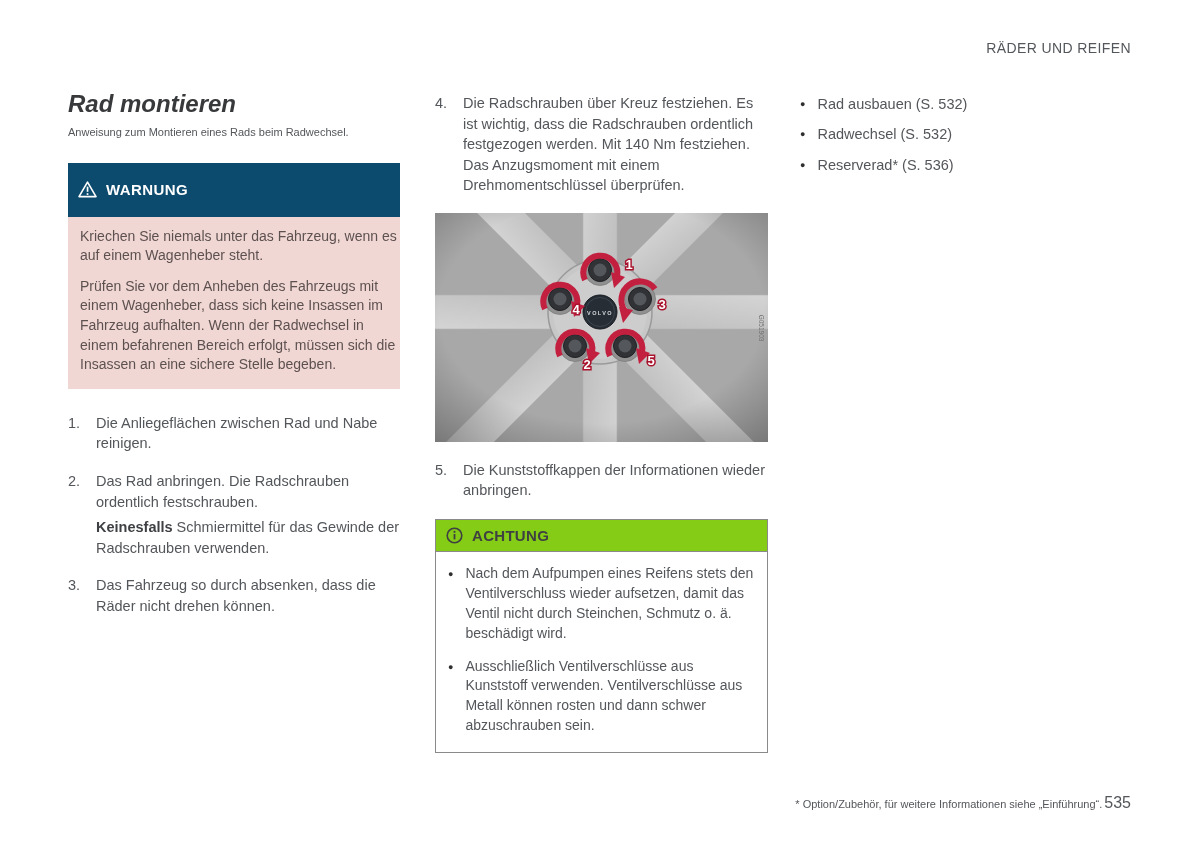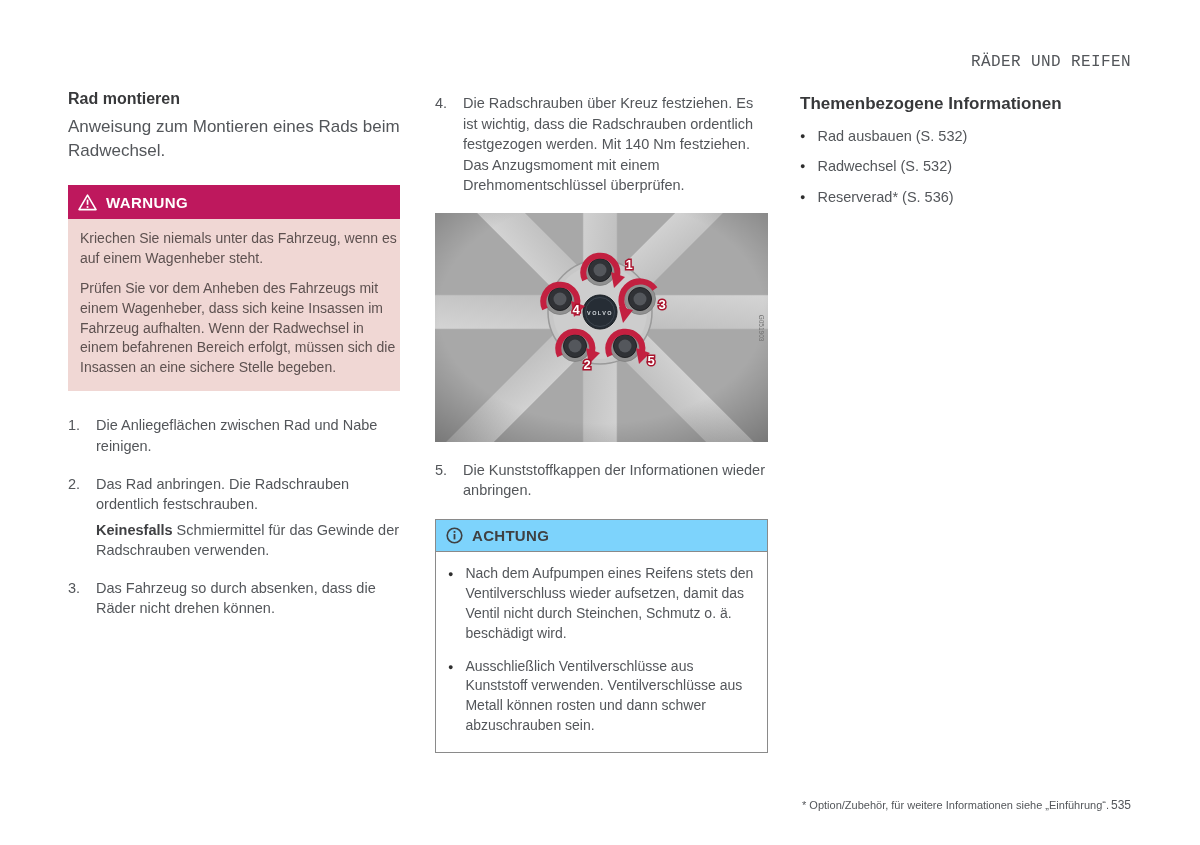--- a/index.html
+++ b/index.html
@@ -2,37 +2,37 @@
 <html><head>
 <meta charset="utf-8">
 <style>
   html,body{margin:0;padding:0;background:#fff;}
   .page{
     position:relative;width:1200px;height:845px;background:#ffffff;
     font-family:"Liberation Sans","DejaVu Sans",sans-serif;color:#53565a;overflow:hidden;
   }
   
   .running-header{
-    position:absolute;top:53px;right:69px;font-size:16px;letter-spacing:.4px;color:#53565a;font-family:Liberation Mono, monospace;
+    position:absolute;top:40px;right:69px;font-size:14px;letter-spacing:.4px;color:#53565a;
   }
   
   .col{position:absolute;top:90px;}
   .col-left{left:68px;width:332px;}
   .col-mid{left:435px;width:333px;}
   .col-right{left:800px;width:335px;}
 
-  h1.sec-title{margin:0 0 7px 0;font-size:16px;font-weight:bold;color:#38393b;}
+  h1.sec-title{margin:0 0 7px 0;font-size:24px;font-weight:bold;color:#38393b;font-style:italic;}
   h2.rel-title{margin:0 0 12px 0;font-size:17px;font-weight:bold;color:#38393b;}
-  .subtitle{margin:0 0 22px 0;font-size:17px;line-height:1.42;}
+  .subtitle{margin:0 0 22px 0;font-size:11px;line-height:1.42;}
 
   
   .warning-box{margin-bottom:22px;}
   .warning-header{
-    background:#be185d;color:#fff;display:flex;align-items:center;gap:9px;
-    padding:4px 10px;height:26px;font-size:15px;font-weight:bold;letter-spacing:.4px;
+    background:#0c4a6e;color:#fff;display:flex;align-items:center;gap:9px;
+    padding:14px 10px;height:26px;font-size:15px;font-weight:bold;letter-spacing:.4px;
   }
   .warning-body{
     background:#f0d7d4;color:#5d5150;font-size:14px;line-height:1.4;padding:10px 0 14px 12px;
   }
   .warning-body p{margin:0 0 11px 0;}
   .warning-body p:last-child{margin-bottom:0;}
 
   
   .steps{margin-top:24px;}
   .step{display:flex;margin-bottom:17px;font-size:14.5px;line-height:1.42;}
@@ -41,38 +41,38 @@
   .step .txt p.note{margin-top:5px;}
   .step .txt b{color:#3f4043;}
 
   
   .col-mid{top:93px;}
   .wheel-figure{margin:16px 0 0 0;width:333px;height:229px;line-height:0;}
   .step5{margin-top:18px;}
 
   .caution-box{margin-top:18px;border:1px solid #8a8a8a;}
   .caution-header{
-    background:#7dd3fc;border-bottom:1px solid #8a8a8a;display:flex;align-items:center;gap:9px;
+    background:#84cc16;border-bottom:1px solid #8a8a8a;display:flex;align-items:center;gap:9px;
     padding:3px 10px;height:25px;font-size:15px;font-weight:bold;color:#3f4042;letter-spacing:.3px;
   }
   .caution-body{padding:12px 12px 16px 12px;font-size:14px;line-height:1.42;}
   .c-item{display:flex;gap:12px;margin-bottom:13px;}
   .c-item:last-child{margin-bottom:0;}
   .bullet{flex:none;color:#2e2e2e;font-size:9px;line-height:1;margin-top:6px;}
 
   
   .col-right{top:94px;}
   .rel-item{display:flex;gap:12px;margin-bottom:10px;font-size:14.5px;line-height:1.4;}
 
   
   .footer{
     position:absolute;right:69px;bottom:33px;display:flex;align-items:baseline;gap:2px;color:#53565a;
   }
   .footnote{font-size:11px;}
-  .page-number{font-size:12px;}
+  .page-number{font-size:16px;}
 
   .info-icon-svg,.warn-icon-svg{display:block;}
 </style>
 </head>
 <body>
 
 <div class="page">
 
   <div class="running-header">RÄDER UND REIFEN</div>
 
@@ -245,21 +245,20 @@
         </div>
         <div class="c-item">
           <span class="bullet">●</span>
           <span>Ausschließlich Ventilverschlüsse aus Kunststoff verwenden. Ventilverschlüsse aus Metall können rosten und dann schwer abzuschrauben sein.</span>
         </div>
       </div>
     </div>
   </div>
 
   <div class="col col-right">
-    <h2 class="rel-title">Themenbezogene Informationen</h2>
     <div class="rel-item">
       <span class="bullet">●</span>
       <span>Rad ausbauen (S. 532)</span>
     </div>
     <div class="rel-item">
       <span class="bullet">●</span>
       <span>Radwechsel (S. 532)</span>
     </div>
     <div class="rel-item">
       <span class="bullet">●</span>

